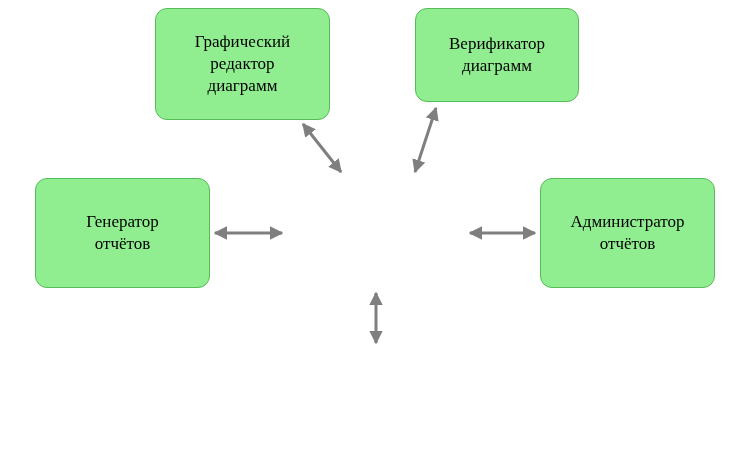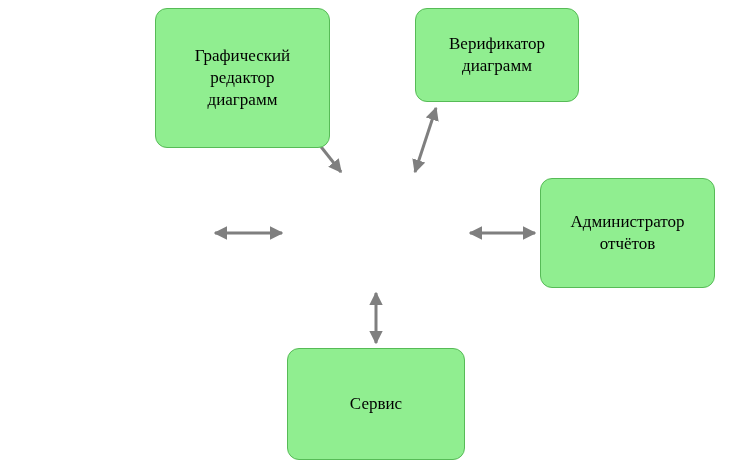--- a/index.html
+++ b/index.html
@@ -46,21 +46,21 @@
     text-align: center;
     box-sizing: border-box;
   }
   .node .label {
     white-space: pre-line;
     font-size: 17px;
     line-height: 1.3;
     color: var(--text);
     padding: 4px 8px;
   }
-  .n-editor   { left: 155px; top: 8px;   width: 175px; height: 140px; }
+  .n-editor   { left: 155px; top: 8px;   width: 175px; height: 112px; }
   .n-verifier { left: 415px; top: 8px;   width: 164px; height: 94px;  }
   .n-report   { left: 35px;  top: 178px; width: 175px; height: 110px; }
   .n-repo     { left: 287px; top: 178px; width: 178px; height: 110px; }
   .n-admin    { left: 540px; top: 178px; width: 175px; height: 110px; }
   .n-service  { left: 287px; top: 348px; width: 178px; height: 112px; }
 </style>
 </head>
 <body>
 
 <div class="canvas">
@@ -82,24 +82,25 @@
     <span class="label">Графический
 редактор
 диаграмм</span>
   </div>
 
   <div class="node n-verifier">
     <span class="label">Верификатор
 диаграмм</span>
   </div>
 
+  <div class="node n-report">
+    <span class="label">Генератор
+отчётов</span>
+  </div>
 
 
   <div class="node n-admin">
     <span class="label">Администратор
 отчётов</span>
   </div>
 
-  <div class="node n-service">
-    <span class="label">Сервис</span>
-  </div>
 
 </div>
 
 </body></html>

